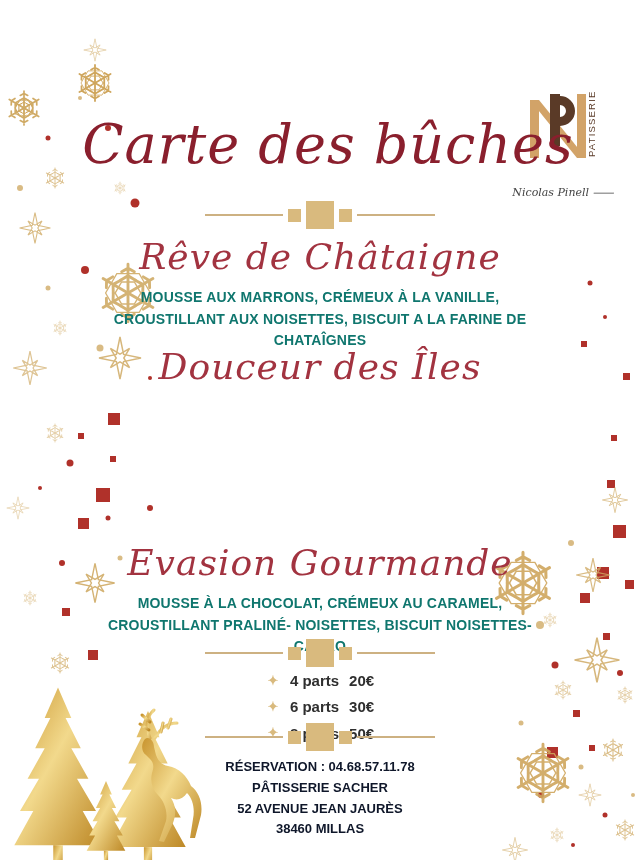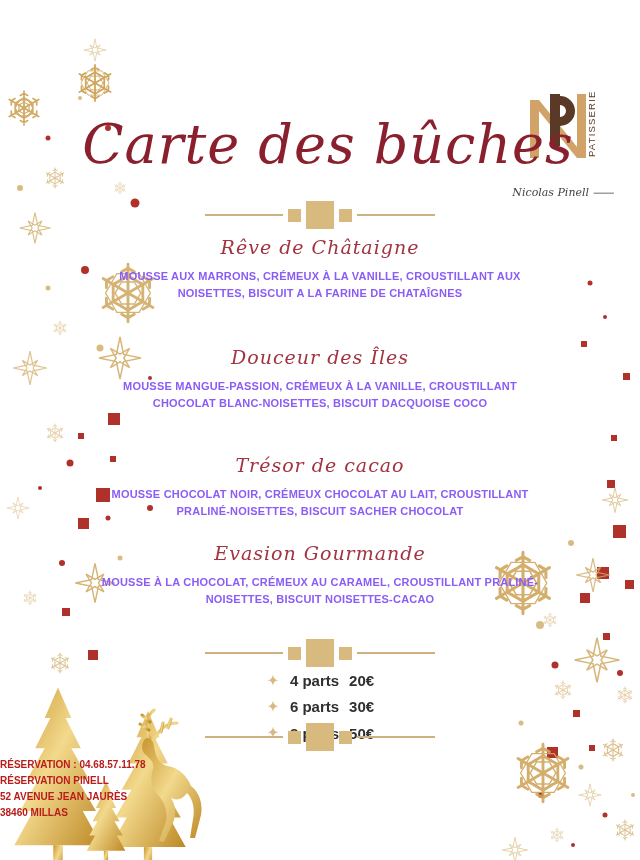--- a/index.html
+++ b/index.html
@@ -30,37 +30,37 @@
     position:absolute;left:50%;transform:translateX(-50%);
     display:flex;align-items:center;width:230px;height:30px;
   }
   .divider .line{flex:1;height:2px;background:#cdb182;}
   .divider .sq-s{width:13px;height:13px;background:#d9ba7e;margin:0 5px;}
   .divider .sq-l{width:28px;height:28px;background:#d9ba7e;}
   
   .section{position:absolute;left:50%;transform:translateX(-50%);width:470px;text-align:center;}
   .section-name{
     font-family:"DejaVu Serif",serif;font-style:italic;
-    font-size:19px;color:#a23340;letter-spacing:1px;margin-bottom:10px;text-align:center;
+    font-size:36px;color:#a23340;letter-spacing:1px;margin-bottom:10px;text-align:center;
   }
   .section-desc{
-    font-size:11px;font-weight:bold;color:#8b5cf6;
+    font-size:14px;font-weight:bold;color:#0f766e;
     line-height:1.55;letter-spacing:.2px;max-width:440px;margin:0 auto;
   }
   
   .prices{position:absolute;left:50%;transform:translateX(-50%);top:668px;}
   .price-row{
     display:flex;align-items:center;gap:10px;
     font-size:15px;font-weight:bold;color:#2f2f2f;line-height:1.75;
   }
   .sparkle{color:#d9ba7e;font-size:13px;width:14px;text-align:center;}
   
   .footer{
-    position:absolute;top:757px;left:0;width:100%;text-align:left;
-    font-size:10px;font-weight:bold;color:#b91c1c;line-height:1.6;
+    position:absolute;top:757px;left:0;width:100%;text-align:center;
+    font-size:13px;font-weight:bold;color:#0f172a;line-height:1.6;
   }
 </style>
 </head>
 <body>
 
 <div class="page">
 
   <svg width="0" height="0" style="position:absolute">
     <defs>
       <linearGradient id="goldgrad" x1="0" y1="0" x2="1" y2="1">
@@ -304,27 +304,22 @@
       <div class="line"></div>
   </div>
 
   <div class="section" style="top:236px">
     <div class="section-name">Rêve de Châtaigne</div>
     <div class="section-desc">MOUSSE AUX MARRONS, CRÉMEUX À LA VANILLE, CROUSTILLANT AUX NOISETTES, BISCUIT A LA FARINE DE CHATAÎGNES</div>
   </div>
 
   <div class="section" style="top:346px">
     <div class="section-name">Douceur des Îles</div>
-    <div class="section-desc">MOUSSE MANGUE-PASSION, CRÉMEUX À LA VANILLE, CROUSTILLANT CHOCOLAT BLANC-NOISETTES, BISCUIT DACQUOISE COCO</div>
-  </div>
-
-  <div class="section" style="top:454px">
-    <div class="section-name">Trésor de cacao</div>
-    <div class="section-desc">MOUSSE CHOCOLAT NOIR, CRÉMEUX CHOCOLAT AU LAIT, CROUSTILLANT PRALINÉ-NOISETTES, BISCUIT SACHER CHOCOLAT</div>
-  </div>
+  </div>
+
 
   <div class="section" style="top:542px">
     <div class="section-name">Evasion Gourmande</div>
     <div class="section-desc">MOUSSE À LA CHOCOLAT, CRÉMEUX AU CARAMEL, CROUSTILLANT PRALINÉ- NOISETTES, BISCUIT NOISETTES-CACAO</div>
   </div>
 
   <div class="divider" style="top:638px">
     <div class="line"></div>
       <div class="sq-s"></div>
       <div class="sq-l"></div>
@@ -353,18 +348,18 @@
   <div class="divider" style="top:722px">
     <div class="line"></div>
       <div class="sq-s"></div>
       <div class="sq-l"></div>
       <div class="sq-s"></div>
       <div class="line"></div>
   </div>
 
   <div class="footer">
     <div>RÉSERVATION : 04.68.57.11.78</div>
-    <div>RÉSERVATION PINELL</div>
+    <div>PÂTISSERIE SACHER</div>
     <div>52 AVENUE JEAN JAURÈS</div>
     <div>38460 MILLAS</div>
   </div>
 
 </div>
 
 </body></html>

